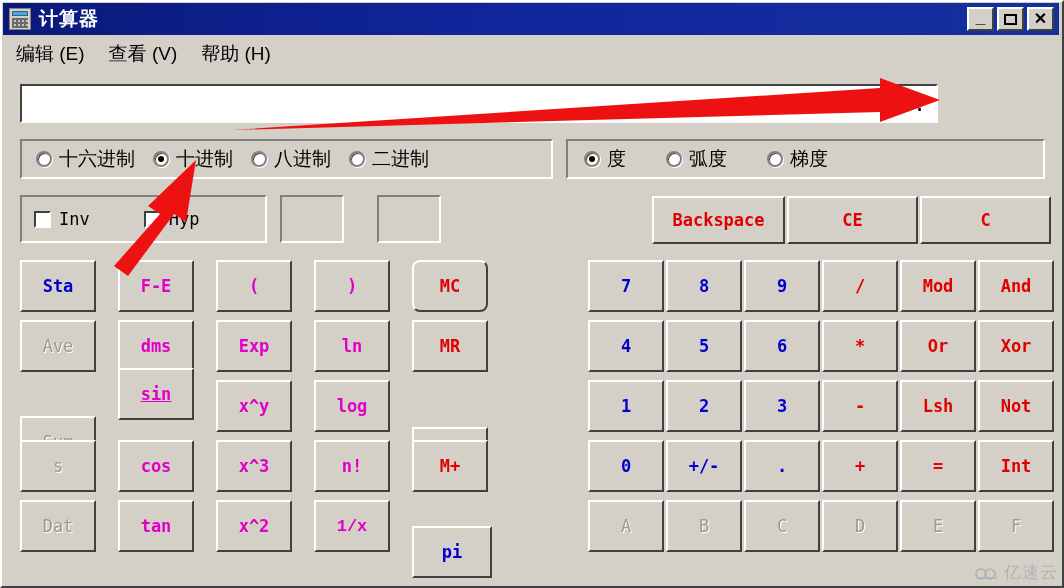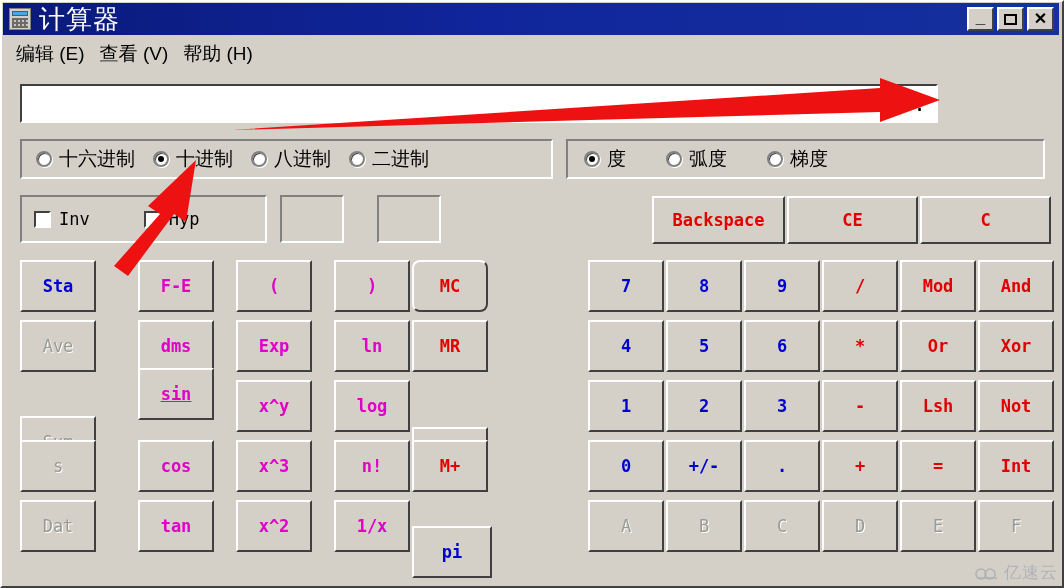--- a/index.html
+++ b/index.html
@@ -67,22 +67,22 @@
     position: absolute;
     left: 2px; top: 9px;
     width: 16px; height: 10px;
     background:
       repeating-linear-gradient(to right, #6b6b6b 0 2px, transparent 2px 4px),
       repeating-linear-gradient(to bottom, #6b6b6b 0 2px, transparent 2px 4px);
     background-color: #c8c4bc;
   }
   .title-text {
     color: #ffffff;
-    font-size: 26px;
-    font-weight: normal;
+    font-size: 19px;
+    font-weight: bold;
     letter-spacing: 1px;
     white-space: nowrap;
     flex: 1 1 auto;
   }
   .title-buttons {
     display: flex;
     gap: 3px;
     align-items: center;
     flex: 0 0 auto;
     margin-right: 2px;
@@ -117,21 +117,21 @@
   }
   .tbtn.close .glyph { font-size: 16px; font-weight: bold; }
 
   
   .menubar {
     position: absolute;
     left: 4px; top: 39px;
     width: 1054px; height: 30px;
     display: flex;
     align-items: center;
-    gap: 7px;
+    gap: 16px;
     padding-left: 8px;
     box-sizing: border-box;
   }
   .menu-item {
     font-size: 19px;
     color: #000000;
     white-space: nowrap;
     padding: 1px 4px;
     cursor: default;
   }
@@ -257,21 +257,21 @@
     align-items: center;
     justify-content: center;
     font-family: "DejaVu Sans Mono", monospace;
     font-size: 17px;
     font-weight: bold;
     cursor: default;
     user-select: none;
   }
   .c-red { color: #e00000; }
   .c-blue { color: #0000d0; }
-  .c-magenta { color: #e000c8; margin-left: 20px; }
+  .c-magenta { color: #e000c8; }
   .c-gray { color: #9a9a94; text-shadow: 1px 1px 0 #ffffff; font-weight: normal; }
 
   
   .annot {
     position: absolute;
     left: 0; top: 0;
     width: 1064px; height: 588px;
     pointer-events: none;
   }
 
@@ -399,21 +399,21 @@
       <div class="btn c-magenta" style="left: 314px; top: 380px; width: 76px; height: 52px;">log</div>
       <div class="btn c-red" style="left: 412px; top: 380px; width: 76px; height: 52px; margin-top: 47px;">MS</div>
       <div class="btn c-gray" style="left: 20px; top: 440px; width: 76px; height: 52px;">s</div>
       <div class="btn c-magenta" style="left: 118px; top: 440px; width: 76px; height: 52px;">cos</div>
       <div class="btn c-magenta" style="left: 216px; top: 440px; width: 76px; height: 52px;">x^3</div>
       <div class="btn c-magenta" style="left: 314px; top: 440px; width: 76px; height: 52px;">n!</div>
       <div class="btn c-red" style="left: 412px; top: 440px; width: 76px; height: 52px;">M+</div>
       <div class="btn c-gray" style="left: 20px; top: 500px; width: 76px; height: 52px;">Dat</div>
       <div class="btn c-magenta" style="left: 118px; top: 500px; width: 76px; height: 52px;">tan</div>
       <div class="btn c-magenta" style="left: 216px; top: 500px; width: 76px; height: 52px;">x^2</div>
-      <div class="btn c-magenta" style="left: 314px; top: 500px; width: 76px; height: 52px;">1/x</div>
+      <div class="btn c-magenta" style="left: 314px; top: 500px; width: 76px; height: 52px; font-family: Liberation Mono, monospace;">1/x</div>
       <div class="btn c-blue" style="left: 412px; top: 526px; width: 80px; height: 52px;">pi</div>
     </div>
 
   <div id="keypad-grid">
       <div class="btn c-blue" style="left: 588px; top: 260px; width: 76px; height: 52px;">7</div>
       <div class="btn c-blue" style="left: 666px; top: 260px; width: 76px; height: 52px;">8</div>
       <div class="btn c-blue" style="left: 744px; top: 260px; width: 76px; height: 52px;">9</div>
       <div class="btn c-red" style="left: 822px; top: 260px; width: 76px; height: 52px;">/</div>
       <div class="btn c-red" style="left: 900px; top: 260px; width: 76px; height: 52px;">Mod</div>
       <div class="btn c-red" style="left: 978px; top: 260px; width: 76px; height: 52px;">And</div>

